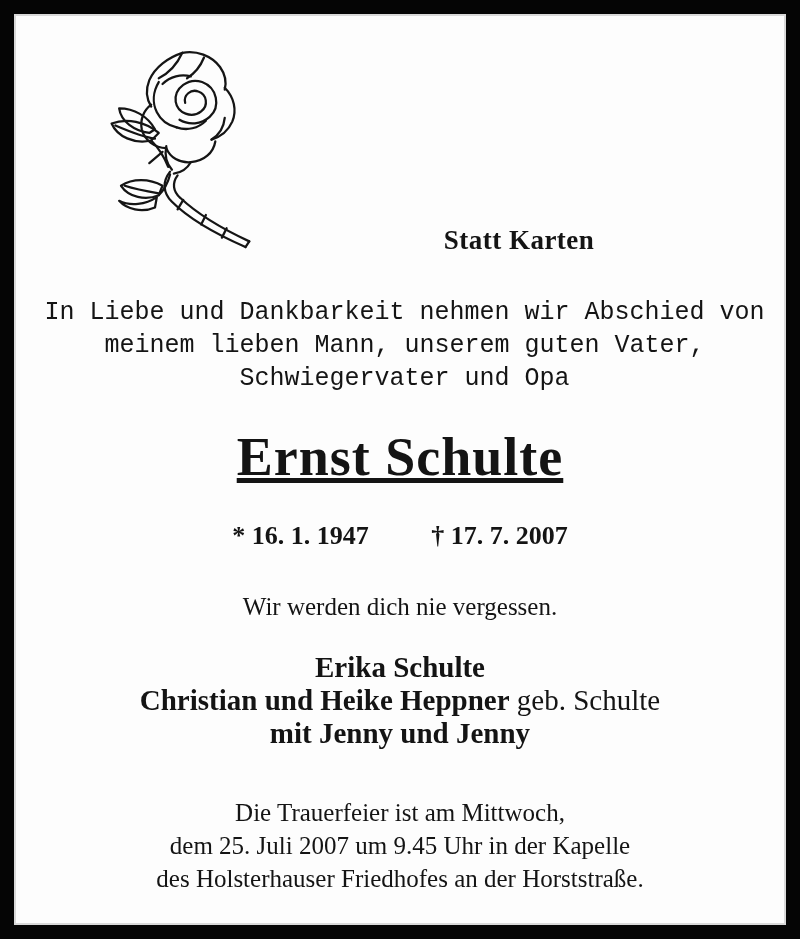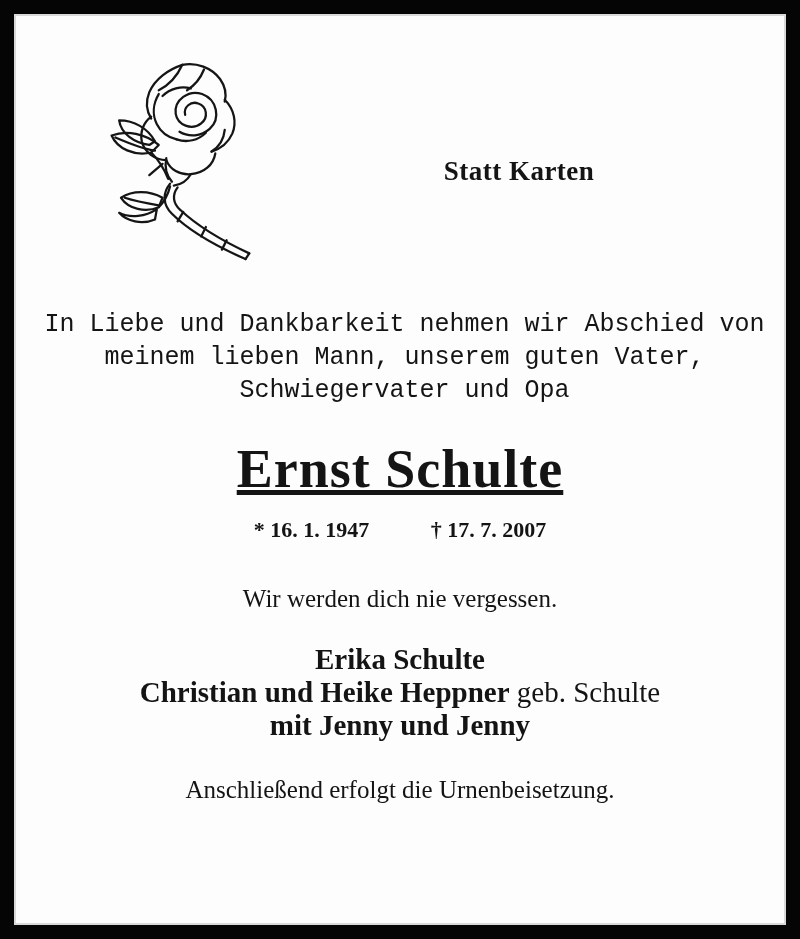--- a/index.html
+++ b/index.html
@@ -20,22 +20,21 @@
     width: 800px;
     height: 939px;
     background: #fdfdfd;
     border: 14px solid #050505;
     box-shadow: inset 0 0 0 2px #d9d9d9;
     overflow: hidden;
   }
   
   .top-section {
     display: flex;
-    align-items: center;
-    margin-top: 12px;
+    align-items: flex-end;
   }
   .rose-wrap {
     flex: 0 0 250px;
     padding: 28px 0 0 58px;
     box-sizing: border-box;
   }
   .rose-wrap svg {
     display: block;
   }
   .top-text {
@@ -66,22 +65,22 @@
   }
   .deceased-name {
     margin: 34px 0 0 0;
     font-size: 54px;
     line-height: 56px;
     font-weight: bold;
     letter-spacing: 1px;
     text-decoration: underline;
   }
   .dates-line {
-    margin-top: 20px;
-    font-size: 22px;
+    margin-top: 36px;
+    font-size: 26px;
     font-weight: bold;
   }
   .dates-line .birth-date {
     margin-right: 56px;
   }
   .farewell {
     margin: 42px 0 0 0;
     font-size: 25px;
   }
   .mourners {
@@ -180,17 +179,22 @@
 
     <div class="mourners">
       <div class="bold-name">Erika Schulte</div>
       <div>
         <span class="bold-name">Christian und Heike Heppner</span>
         <span class="regular-suffix">geb. Schulte</span>
       </div>
       <div class="bold-name">mit Jenny und Jenny</div>
     </div>
 
+    <div class="funeral-info">
+      <div>Die Trauerfeier ist am Mittwoch,</div>
+      <div>dem 25. Juli 2007 um 9.45 Uhr in der Kapelle</div>
+      <div>des Holsterhauser Friedhofes an der Horststraße.</div>
+    </div>
 
     <p class="closing">Anschließend erfolgt die Urnenbeisetzung.</p>
 
   </div>
 </div>
 
 </body></html>

